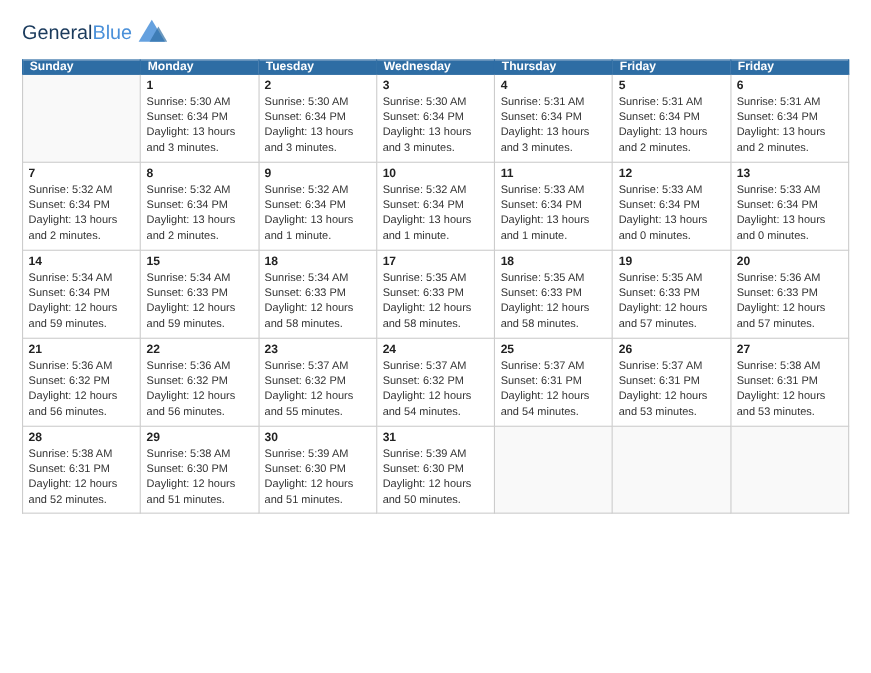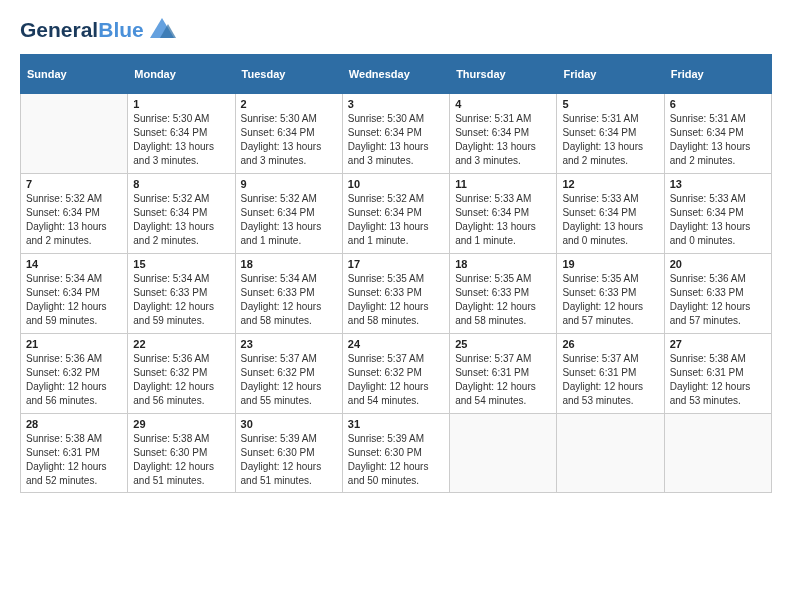--- a/index.html
+++ b/index.html
@@ -20,22 +20,22 @@
       display: flex;
       justify-content: space-between;
       align-items: flex-start;
       margin-bottom: 10px;
     }
     .logo {
       display: flex;
       align-items: center;
     }
     .logo-text {
-      font-size: 21px;
-      font-weight: bold;
+      font-size: 18px;
+      font-weight: normal;
       color: #1a3a5c;
       line-height: 1.1;
     }
     .logo-text span {
       color: #4a90d9;
     }
     .logo-icon {
       width: 28px;
       height: 28px;
       margin-left: 2px;
@@ -57,21 +57,21 @@
     .calendar-table {
       width: 100%;
       border-collapse: collapse;
       font-size: 10px;
       table-layout: fixed;
     }
     .calendar-table th {
       background-color: #2e6da4;
       color: #fff;
       text-align: left;
-      padding: 13px 6px;
+      padding: 0 6px;
       font-size: 11px;
       font-weight: bold;
       border: 1px solid #2e6da4;
     }
     .calendar-table td {
       border: 1px solid #ccc;
       vertical-align: top;
       padding: 4px 5px;
       height: 80px;
       background: #fff;

